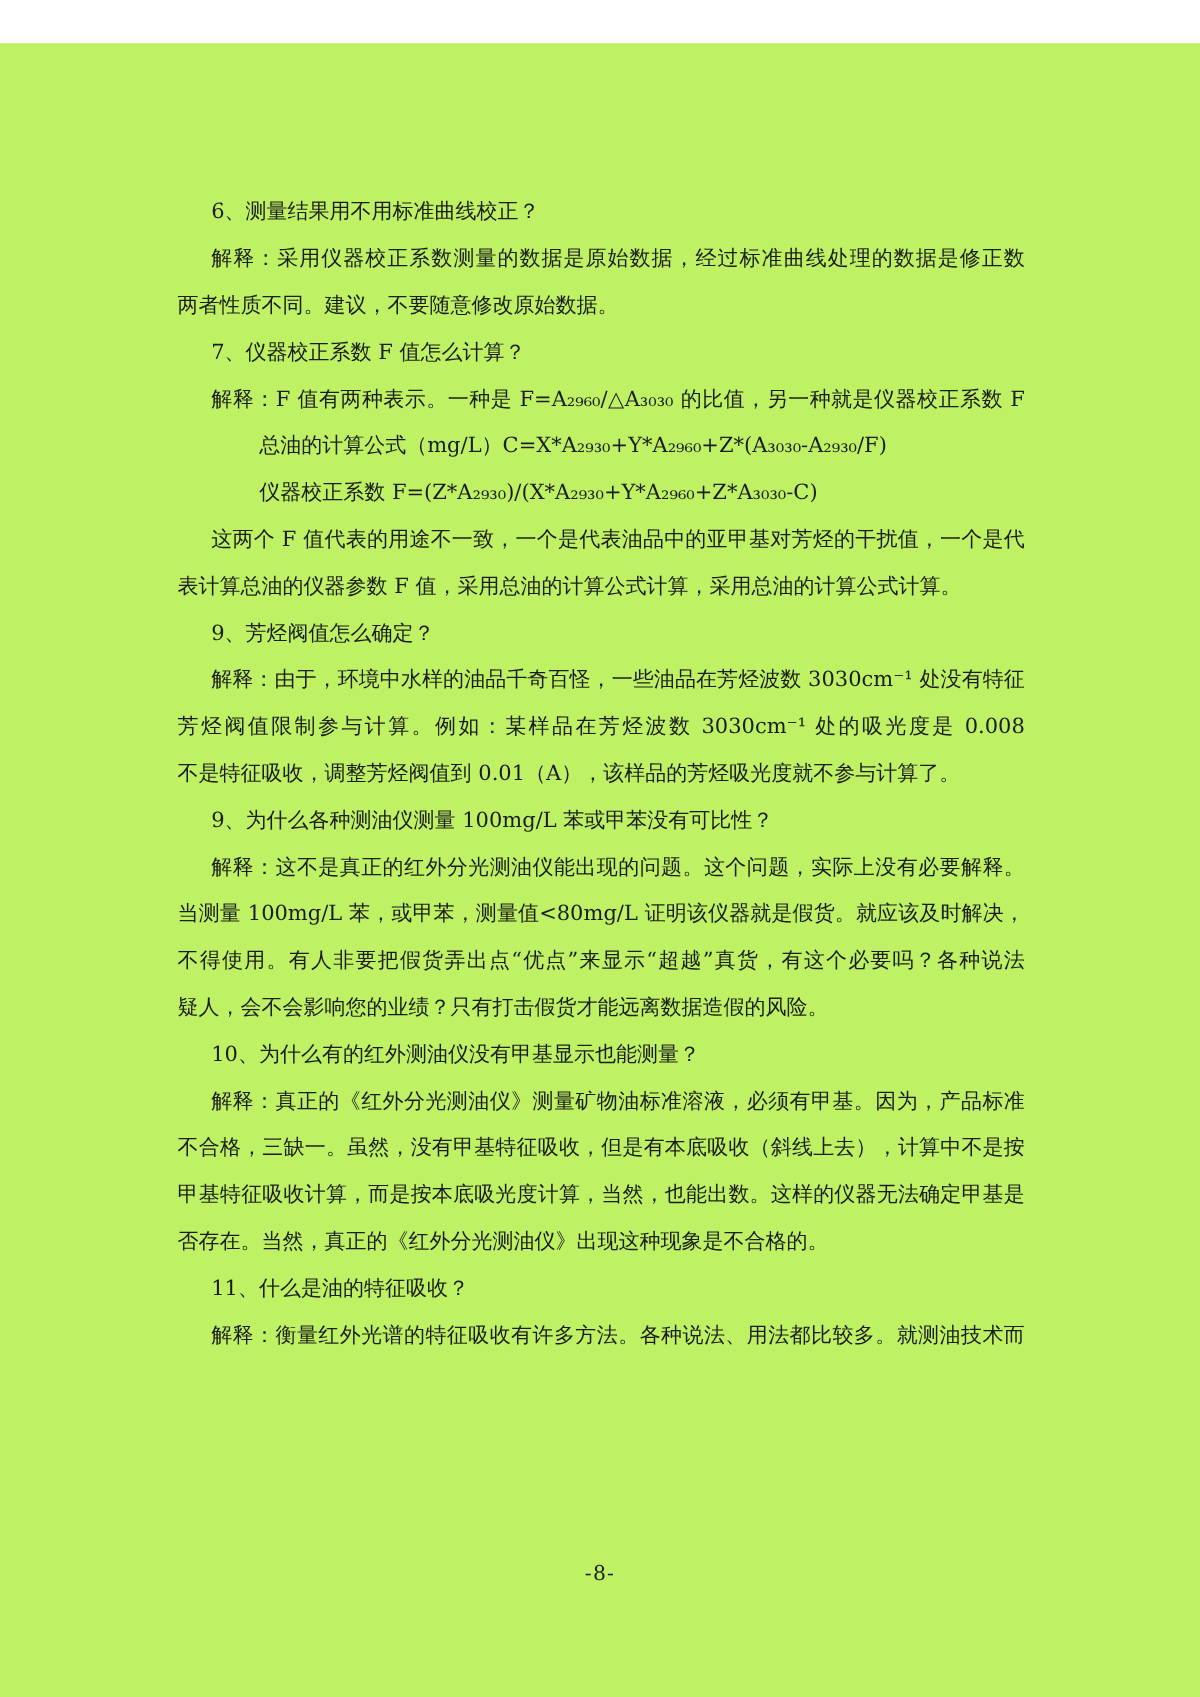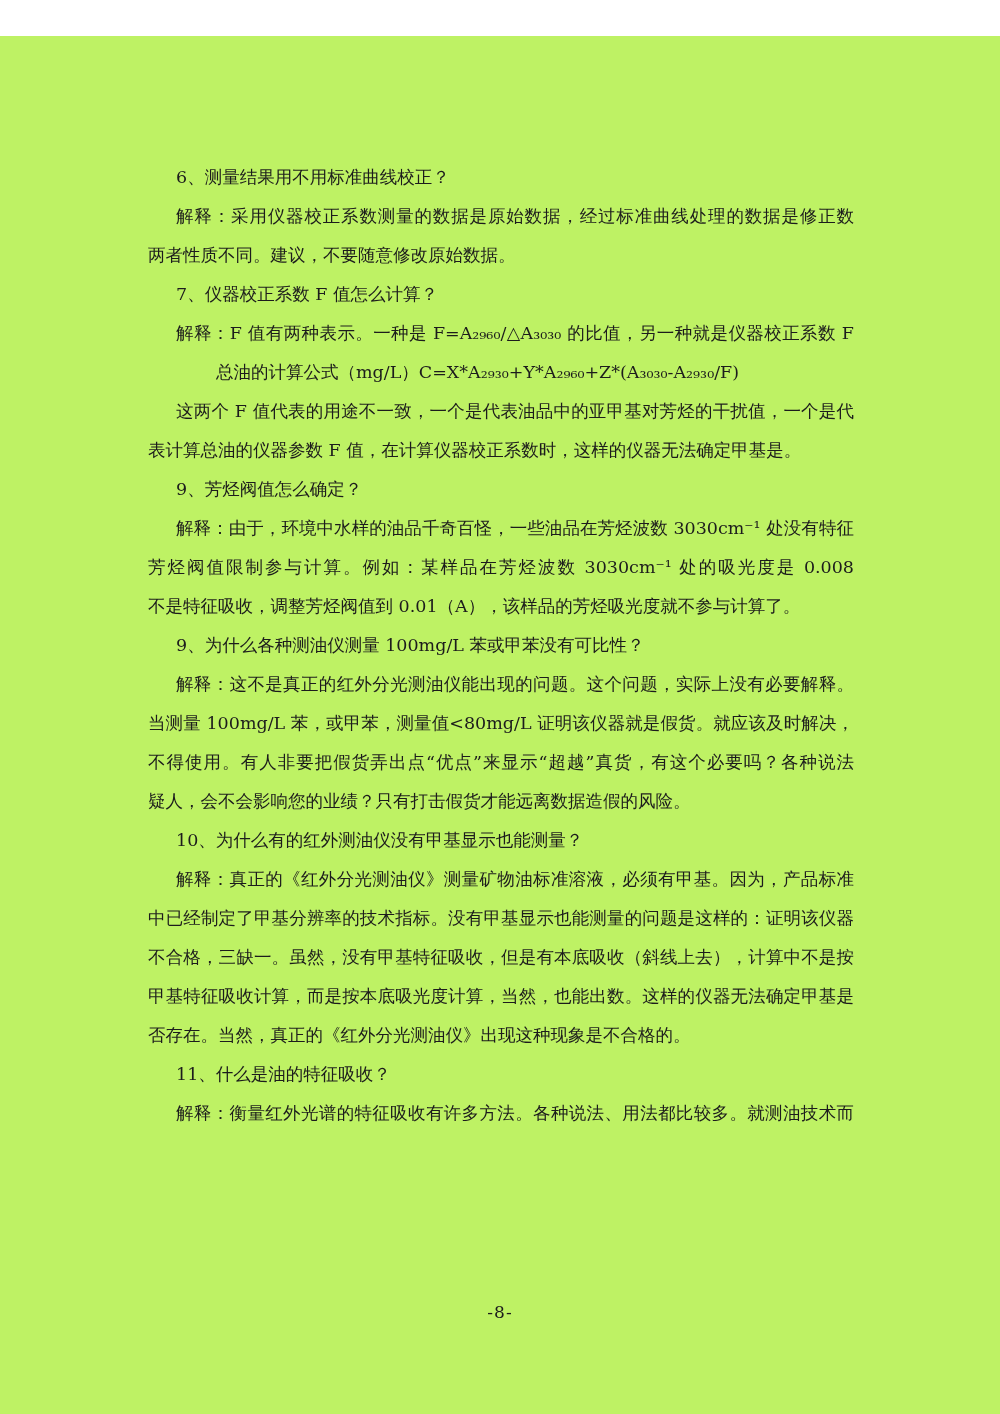--- a/index.html
+++ b/index.html
@@ -53,34 +53,34 @@
 <body>
 
 <div class="page">
   <div class="body-text">
       <div class="line indent-para">6、测量结果用不用标准曲线校正？</div>
       <div class="line indent-para fill">解释：采用仪器校正系数测量的数据是原始数据，经过标准曲线处理的数据是修正数据，</div>
       <div class="line indent-body">两者性质不同。建议，不要随意修改原始数据。</div>
       <div class="line indent-para">7、仪器校正系数 F 值怎么计算？</div>
       <div class="line indent-para fill">解释：F 值有两种表示。一种是 F=A₂₉₆₀/△A₃₀₃₀ 的比值，另一种就是仪器校正系数 F 值，</div>
       <div class="line indent-formula">总油的计算公式（mg/L）C=X*A₂₉₃₀+Y*A₂₉₆₀+Z*(A₃₀₃₀-A₂₉₃₀/F)</div>
+      <div class="line indent-formula">仪器校正系数 F=(Z*A₂₉₃₀)/(X*A₂₉₃₀+Y*A₂₉₆₀+Z*A₃₀₃₀-C)</div>
       <div class="line indent-para fill">这两个 F 值代表的用途不一致，一个是代表油品中的亚甲基对芳烃的干扰值，一个是代</div>
-      <div class="line indent-body">表计算总油的仪器参数 F 值，在计算仪器校正系数时，这样的仪器无法确定甲基是。</div>
+      <div class="line indent-body">表计算总油的仪器参数 F 值，采用总油的计算公式计算，采用总油的计算公式计算。</div>
       <div class="line indent-para">9、芳烃阀值怎么确定？</div>
       <div class="line indent-para fill">解释：由于，环境中水样的油品千奇百怪，一些油品在芳烃波数 3030cm⁻¹ 处没有特征吸</div>
       <div class="line indent-body fill">芳烃阀值限制参与计算。例如：某样品在芳烃波数 3030cm⁻¹ 处的吸光度是 0.008（A），但，</div>
       <div class="line indent-body">不是特征吸收，调整芳烃阀值到 0.01（A），该样品的芳烃吸光度就不参与计算了。</div>
       <div class="line indent-para">9、为什么各种测油仪测量 100mg/L 苯或甲苯没有可比性？</div>
       <div class="line indent-para fill">解释：这不是真正的红外分光测油仪能出现的问题。这个问题，实际上没有必要解释。</div>
       <div class="line indent-body fill">当测量 100mg/L 苯，或甲苯，测量值&lt;80mg/L 证明该仪器就是假货。就应该及时解决，否则，</div>
       <div class="line indent-body fill">不得使用。有人非要把假货弄出点“优点”来显示“超越”真货，有这个必要吗？各种说法</div>
       <div class="line indent-body">疑人，会不会影响您的业绩？只有打击假货才能远离数据造假的风险。</div>
       <div class="line indent-para">10、为什么有的红外测油仪没有甲基显示也能测量？</div>
       <div class="line indent-para fill">解释：真正的《红外分光测油仪》测量矿物油标准溶液，必须有甲基。因为，产品标准</div>
-      <div class="line indent-body fill">中已经制定了甲基分辨率的技术指标。没有甲基显示也能测量的问题是这样的：证明该仪器</div>
       <div class="line indent-body fill">不合格，三缺一。虽然，没有甲基特征吸收，但是有本底吸收（斜线上去），计算中不是按</div>
       <div class="line indent-body fill">甲基特征吸收计算，而是按本底吸光度计算，当然，也能出数。这样的仪器无法确定甲基是</div>
       <div class="line indent-body">否存在。当然，真正的《红外分光测油仪》出现这种现象是不合格的。</div>
       <div class="line indent-para">11、什么是油的特征吸收？</div>
       <div class="line indent-para fill">解释：衡量红外光谱的特征吸收有许多方法。各种说法、用法都比较多。就测油技术而</div>
     </div>
   <div class="page-number">-8-</div>
 </div>
 
 </body></html>

